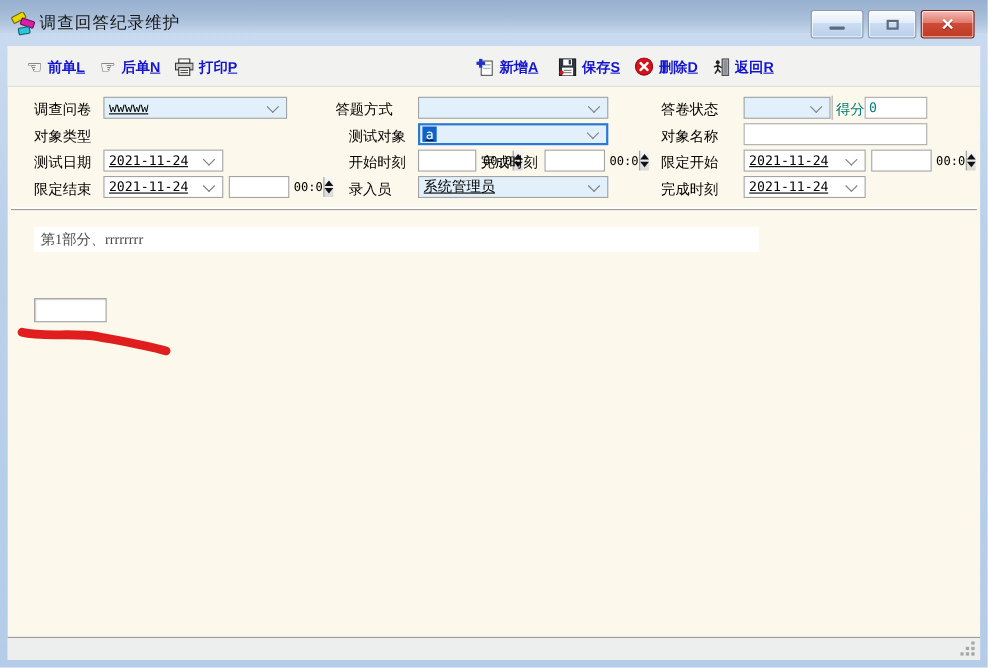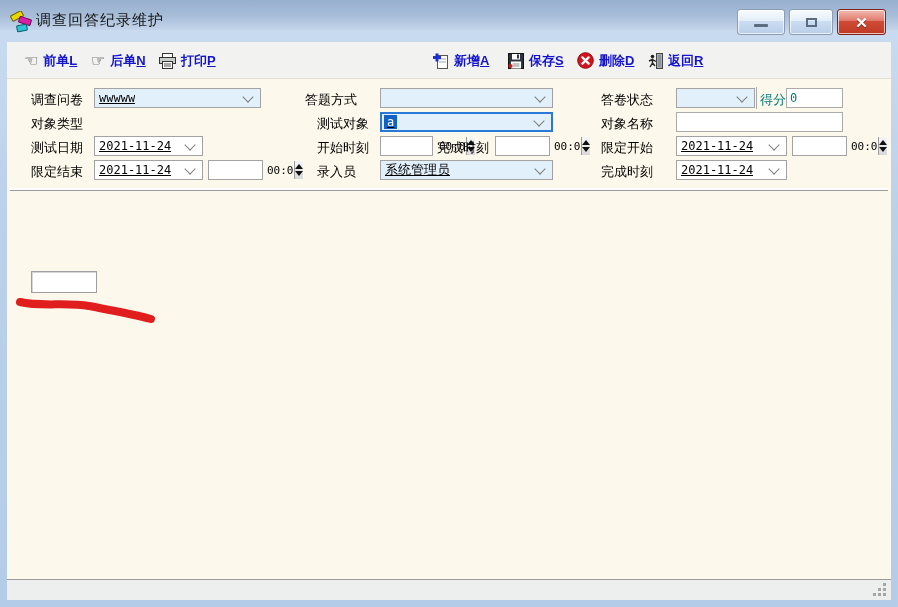--- a/index.html
+++ b/index.html
@@ -256,20 +256,21 @@
 
     <span class="lbl" style="left:594px;top:121px">完成时刻</span>
     <div class="combo" style="left:669px;top:118px;width:111px">
       <span class="cv">2021-11-24</span>
       <span class="chev"></span>
     </div>
 
     <div class="sep-light" style="top:146px"></div>
     <div class="sep-dark" style="top:148px"></div>
 
+    <div class="strip" style="top:164px">第1部分、rrrrrrrr</div>
     <input class="answer-box" value="" style="">
 
     <svg class="scribble" width="145" height="32" viewBox="0 0 145 32">
       <path d="M5 8 C 25 13, 52 8, 74 12 C 95 16, 118 20, 136 25" fill="none" stroke="#E01E1E" stroke-width="8" stroke-linecap="round"></path>
     </svg>
 
     <div class="statusbar">
       <svg class="grip" width="14" height="14" viewBox="0 0 14 14">
         <rect x="10" y="0" width="3" height="3" fill="#A6A6A6"></rect>
         <rect x="5" y="5" width="3" height="3" fill="#A6A6A6"></rect>

